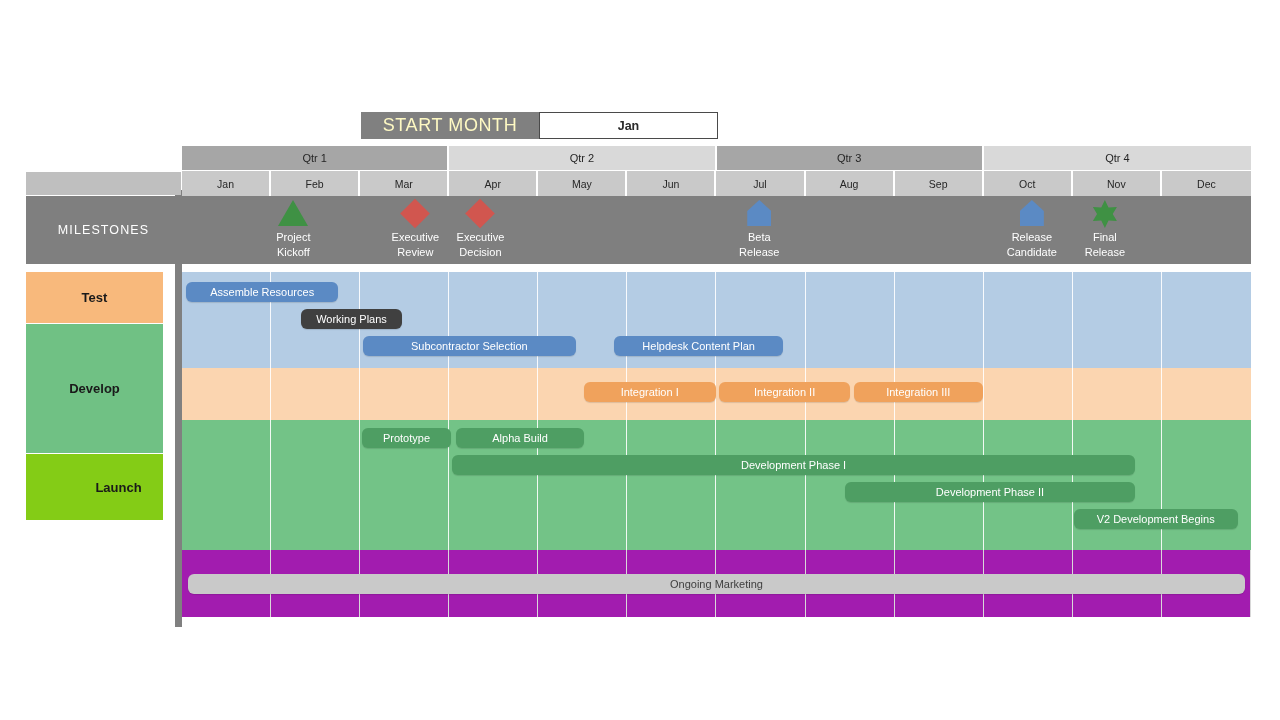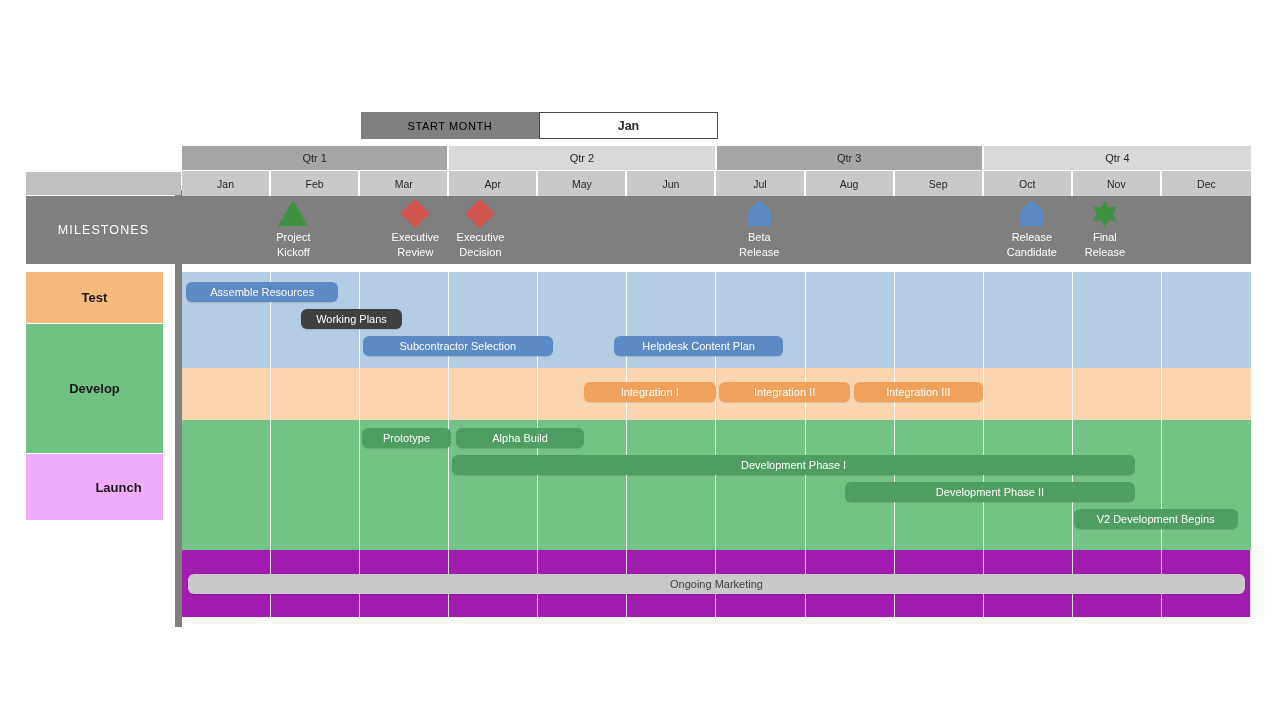--- a/index.html
+++ b/index.html
@@ -13,22 +13,22 @@
   #stage { position: relative; width: 1280px; height: 720px; }
 
   
   #start-month-ctrl {
     position: absolute; left: 361px; top: 112px;
     width: 357px; height: 27px;
     display: flex;
   }
   #start-month-label {
     width: 178px; height: 27px;
-    background: #808080; color: #000000;
-    font-size: 11px; letter-spacing: .6px;
+    background: #808080; color: #fef9c3;
+    font-size: 18px; letter-spacing: .6px;
     display: flex; align-items: center; justify-content: center;
   }
   #start-month-value {
     width: 179px; height: 27px;
     background: #ffffff; border: 1px solid #4a4a4a;
     color: #2b2b2b; font-size: 12.5px; font-weight: bold;
     display: flex; align-items: center; justify-content: center;
   }
 
   
@@ -199,21 +199,21 @@
           <div class="shape star6" style="background: rgb(63, 145, 68);"></div>
           <div class="ms-label">Final
 Release</div>
         </div>
       </div>
   </div>
 
   <div id="swimlane-labels">
       <div class="swim-label" style="height: 52px; background: rgb(248, 185, 124);">Test</div>
       <div class="swim-label" style="height: 130px; background: rgb(112, 193, 132);">Develop</div>
-      <div class="swim-label" style="height: 67px; background: #f0abfc; padding-left: 48px;">Launch</div>
+      <div class="swim-label" style="height: 67px; background: #84cc16; padding-left: 48px;">Launch</div>
     </div>
 
   <div id="timeline">
     <div class="qtr-row" id="qtr-row">
         <div class="qtr-cell dark" style="width: 267.25px;">Qtr 1</div>
         <div class="qtr-cell light" style="width: 267.25px;">Qtr 2</div>
         <div class="qtr-cell dark" style="width: 267.25px;">Qtr 3</div>
         <div class="qtr-cell light" style="width: 267.25px;">Qtr 4</div>
       </div>
     <div class="month-row" id="month-row">
@@ -243,21 +243,21 @@
           <i></i>
           <i></i>
           <i></i>
           <i></i>
           <i></i>
           <i></i>
           <i></i>
         </div>
         <div class="bar plan" style="left: 4.45417px; width: 151.442px; top: 10px; background: rgb(91, 138, 196);">Assemble  Resources</div>
         <div class="bar plan" style="left: 119px; width: 101px; top: 37px; background: #404040;">Working Plans</div>
-        <div class="bar plan" style="left: 180.839px; width: 190px; top: 64px; background: rgb(91, 138, 196);">Subcontractor Selection</div>
+        <div class="bar plan" style="left: 180.839px; width: 213px; top: 64px; background: rgb(91, 138, 196);">Subcontractor Selection</div>
         <div class="bar plan" style="left: 432px; width: 169.258px; top: 64px; background: rgb(91, 138, 196);">Helpdesk Content Plan</div>
       </div>
       <div class="lane test" style="height: 52px; background: rgb(251, 213, 176);">
         <div class="lane-grid">
           <i></i>
           <i></i>
           <i></i>
           <i></i>
           <i></i>
           <i></i>

